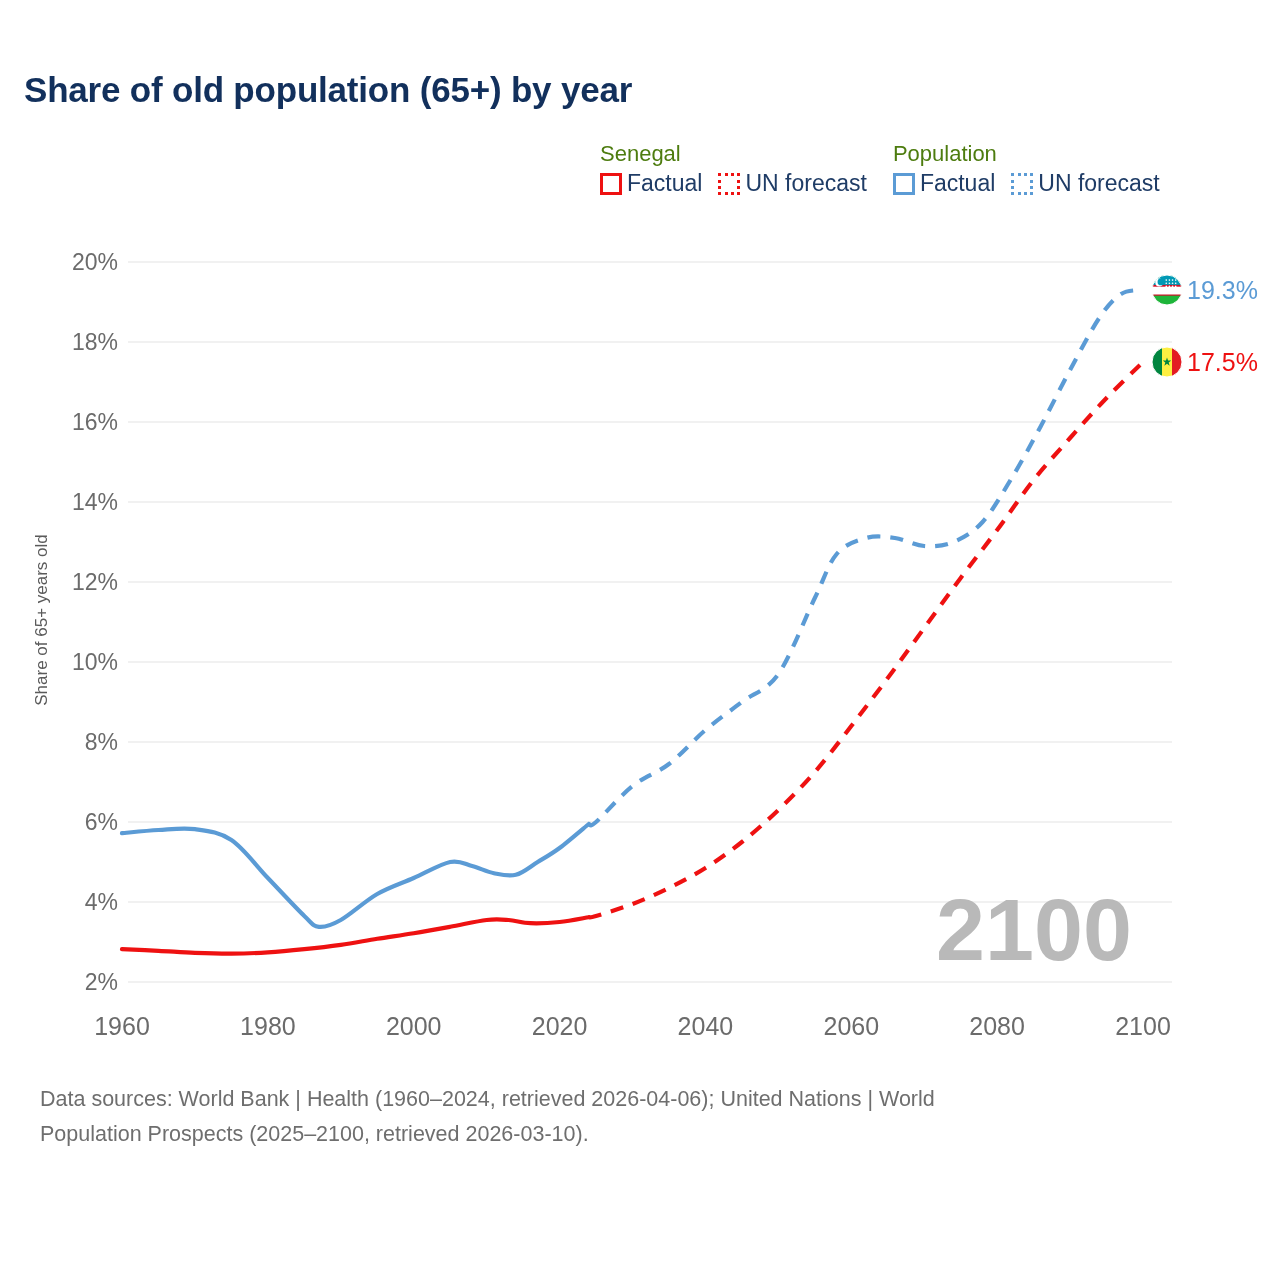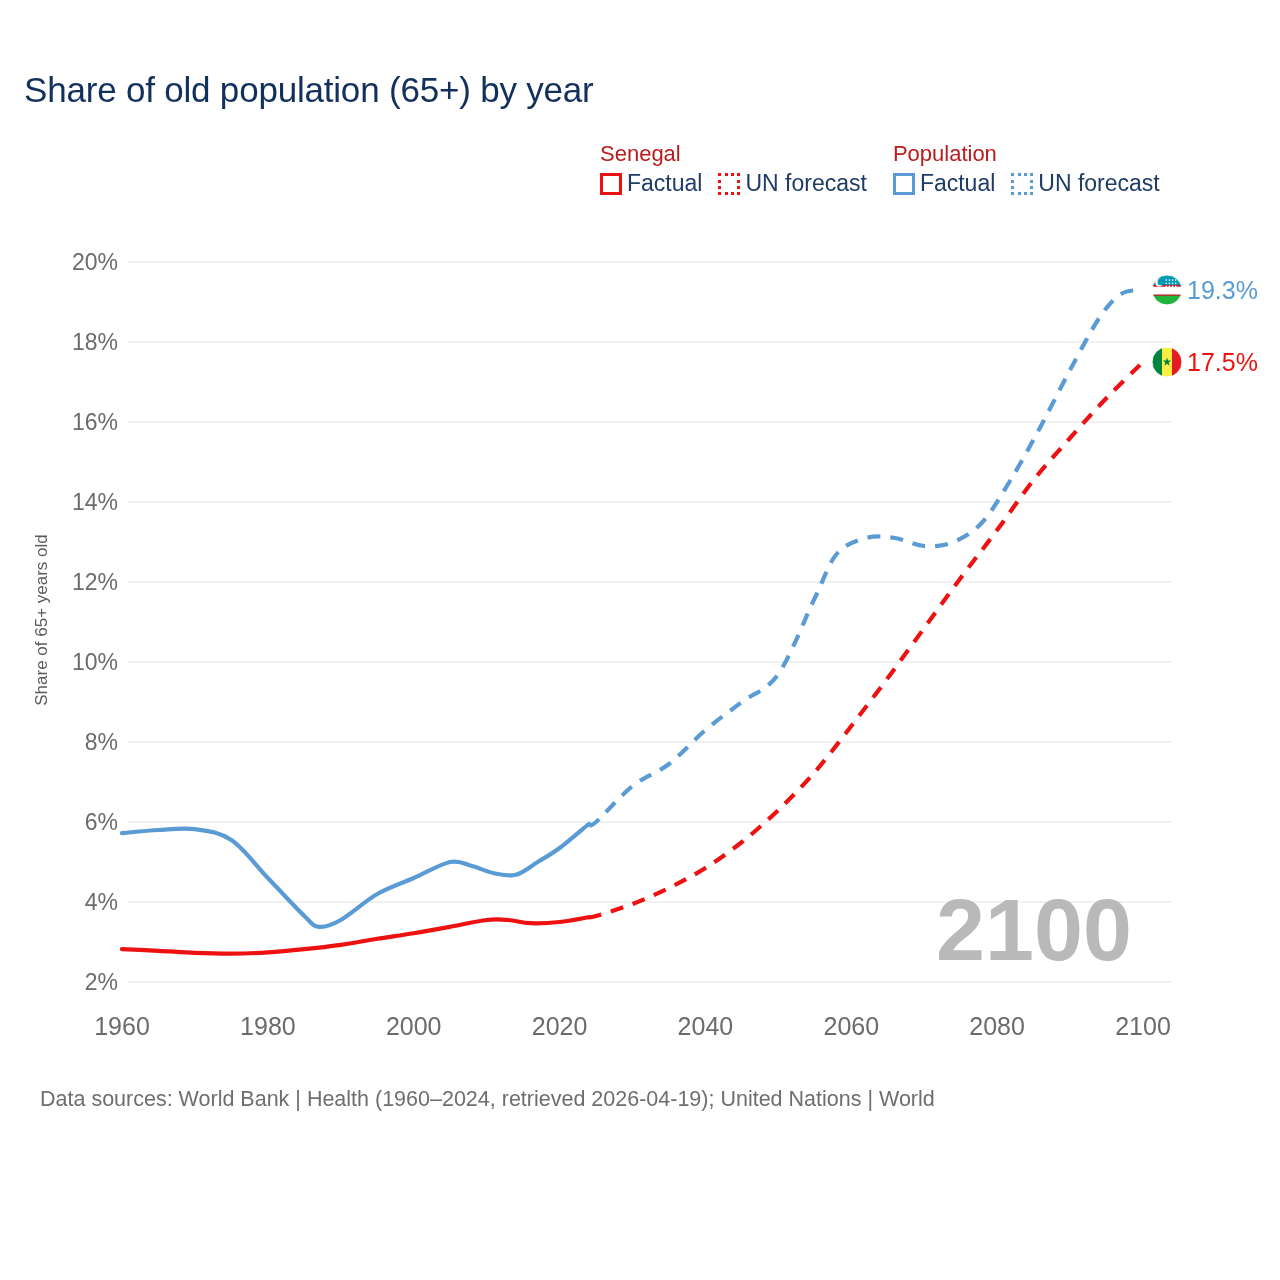--- a/index.html
+++ b/index.html
@@ -21,21 +21,21 @@
     height: 1280px;
     background: #ffffff;
   }
 
   
   .chart-title {
     position: absolute;
     left: 24px;
     top: 70px;
     font-size: 35px;
-    font-weight: normal;
+    font-weight: bold;
     color: #12305c;
     letter-spacing: -0.2px;
     white-space: nowrap;
   }
 
   
   .legend {
     position: absolute;
     left: 600px;
     top: 142px;
@@ -44,21 +44,21 @@
     gap: 26px;
     color: #1a3a63;
   }
   .legend-group {
     display: flex;
     flex-direction: column;
     gap: 6px;
   }
   .legend-country {
     font-size: 22px;
-    color: #b91c1c;
+    color: #4d7c0f;
     line-height: 1.1;
   }
   .legend-entries {
     display: flex;
     flex-direction: row;
     align-items: center;
     gap: 16px;
   }
   .legend-entry {
     display: flex;
@@ -258,16 +258,17 @@
               <polygon points="1167.00,357.50 1168.06,360.54 1171.28,360.61 1168.71,362.56 1169.65,365.64 1167.00,363.80 1164.35,365.64 1165.29,362.56 1162.72,360.61 1165.94,360.54" fill="#00853f"></polygon>
             </g>
             <circle cx="1167" cy="362" r="15" fill="none" stroke="#ffffff" stroke-width="1"></circle>
           </g>
           <text x="1187" y="371" class="endlabel-text" fill="#ee1111">17.5%</text>
         </g>
     </svg>
   </div>
 
   <div class="footer">
-    <div class="footer-line">Data sources: World Bank | Health (1960–2024, retrieved 2026-04-19); United Nations | World</div>
+    <div class="footer-line">Data sources: World Bank | Health (1960–2024, retrieved 2026-04-06); United Nations | World</div>
+    <div class="footer-line">Population Prospects (2025–2100, retrieved 2026-03-10).</div>
   </div>
 
 </div>
 
 </body></html>

